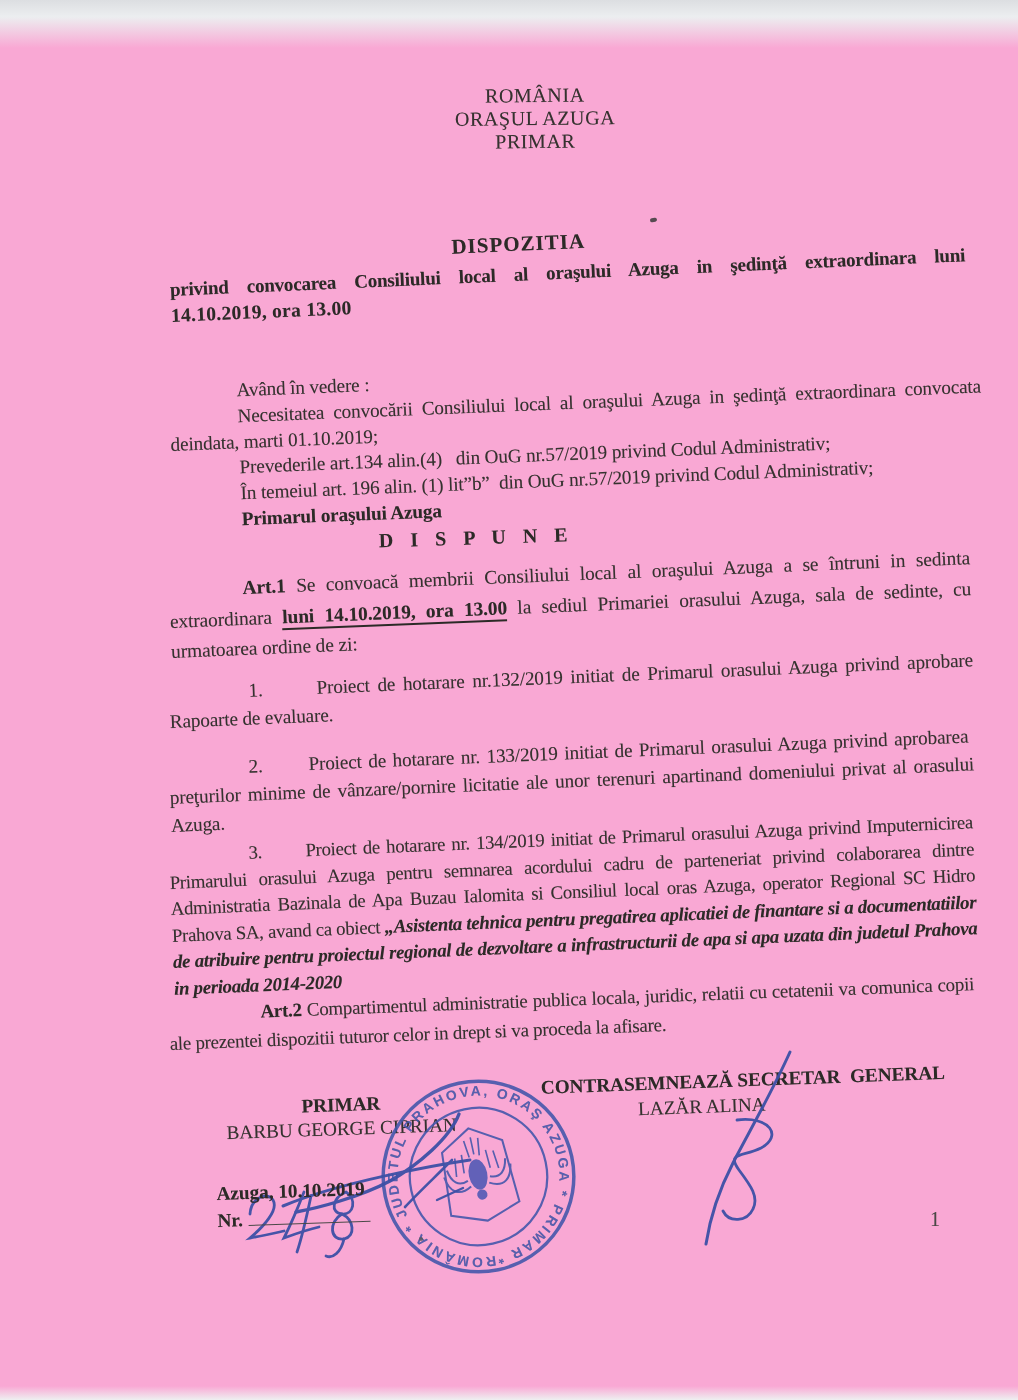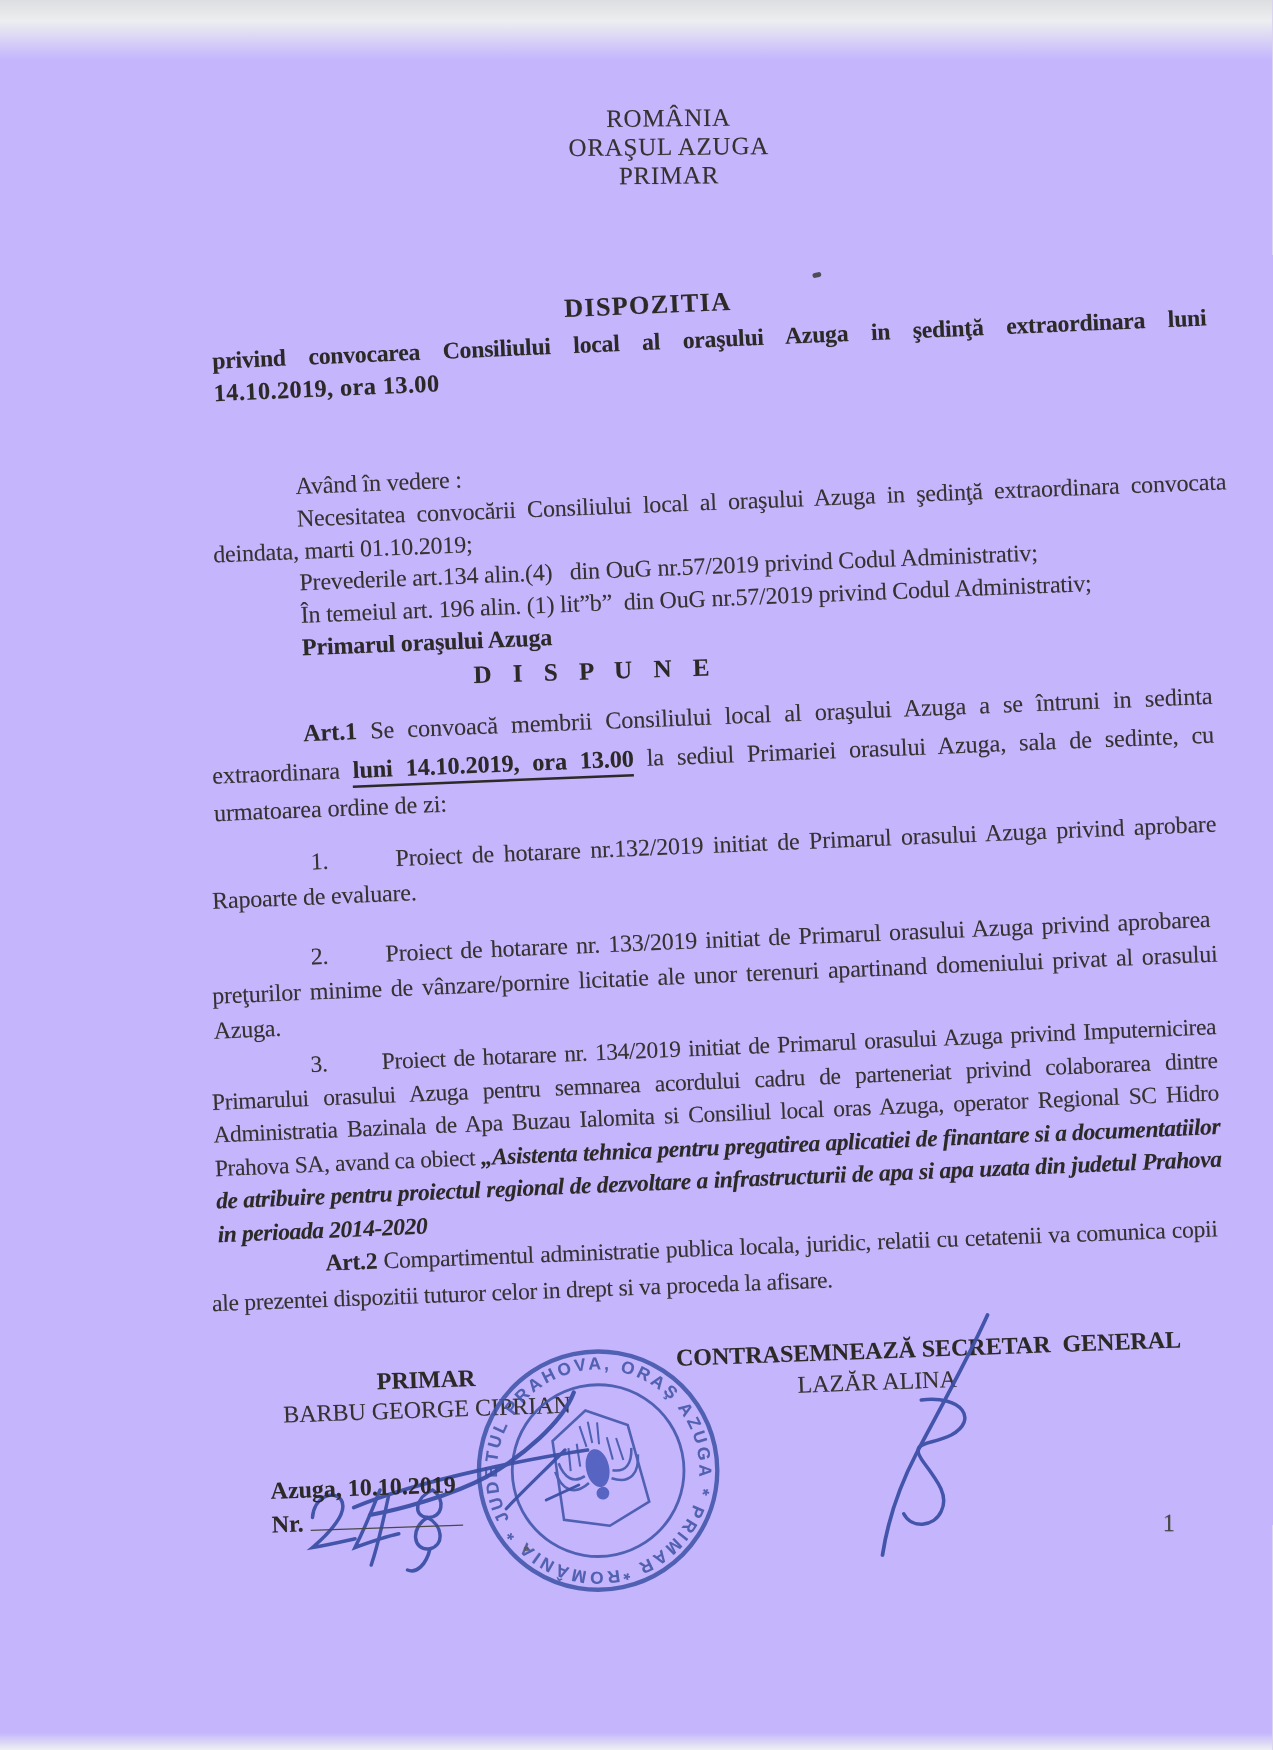--- a/index.html
+++ b/index.html
@@ -1,18 +1,18 @@
 <!DOCTYPE html>
 <html><head>
 <meta charset="utf-8">
 <style>
   html,body{margin:0;padding:0;background:#e9e9e9;}
   .page{
     position:relative;width:1018px;height:1400px;margin:0 auto;
-    background:#c4b5fd;overflow:hidden;
+    background:#f9a8d4;overflow:hidden;
     font-family:"Liberation Serif","DejaVu Serif",serif;
     color:#35322f;
     text-shadow:0.2px 0.2px 0.5px rgba(50,48,45,0.30);
   }
   .scan-edge-top{
     position:absolute;top:0;left:0;right:0;height:48px;
     background:linear-gradient(#dcdee1 0%,#eceef0 35%,rgba(255,255,255,0) 100%);
   }
   .scan-edge-bottom{
     position:absolute;bottom:0;left:0;right:0;height:14px;

